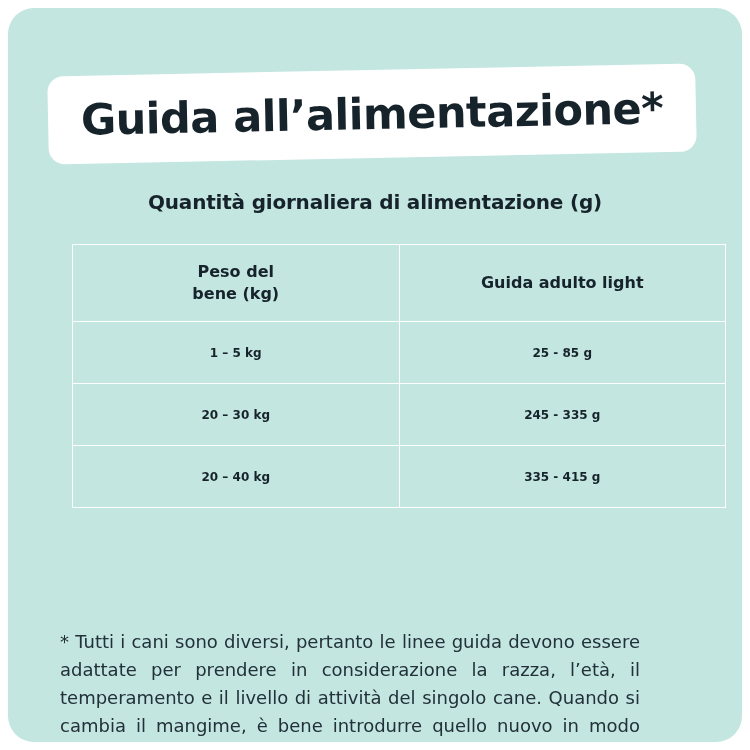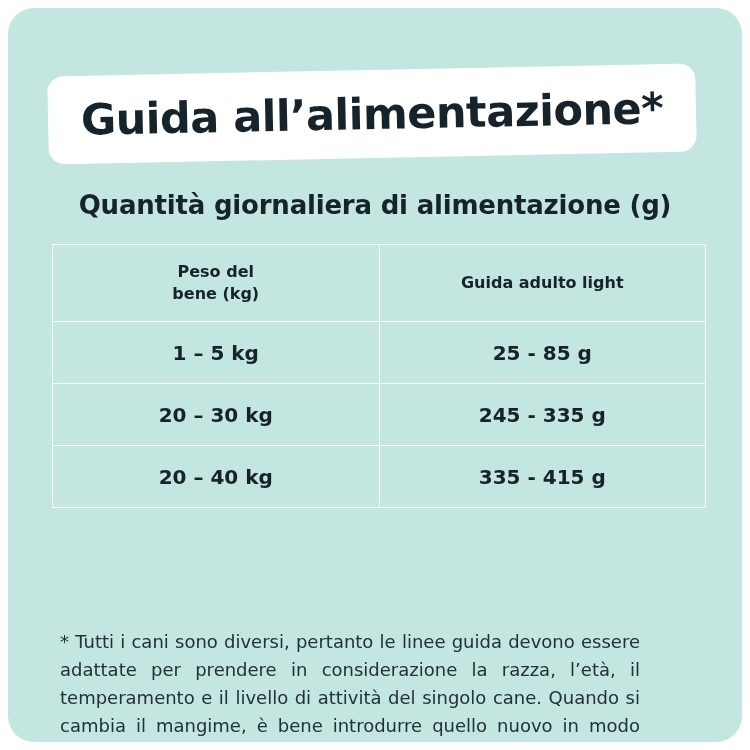--- a/index.html
+++ b/index.html
@@ -50,53 +50,54 @@
   }
 
   
   .subtitle {
     position: absolute;
     left: 0;
     right: 0;
     top: 182px;
     text-align: center;
     font-weight: bold;
-    font-size: 26px;
+    font-size: 20px;
     color: #16232b;
     letter-spacing: -0.2px;
   }
 
   
   .table-wrap {
     position: absolute;
     left: 44px;
     top: 236px;
     width: 654px;
   }
   table.feeding {
     border-collapse: collapse;
     width: 100%;
     table-layout: fixed;
+    margin-left: 20px;
   }
   table.feeding th,
   table.feeding td {
     border: 1px solid #ffffff;
     text-align: center;
     color: #16232b;
     font-weight: bold;
   }
   table.feeding th {
     height: 68px;
     font-size: 16px;
     line-height: 1.35;
     padding: 4px 8px;
   }
   table.feeding td {
     height: 53px;
-    font-size: 20px;
+    font-size: 12px;
     padding: 4px 8px;
   }
   table.feeding col.c1 { width: 50%; }
   table.feeding col.c2 { width: 50%; }
 
   
   .footnote {
     position: absolute;
     left: 52px;
     top: 620px;

